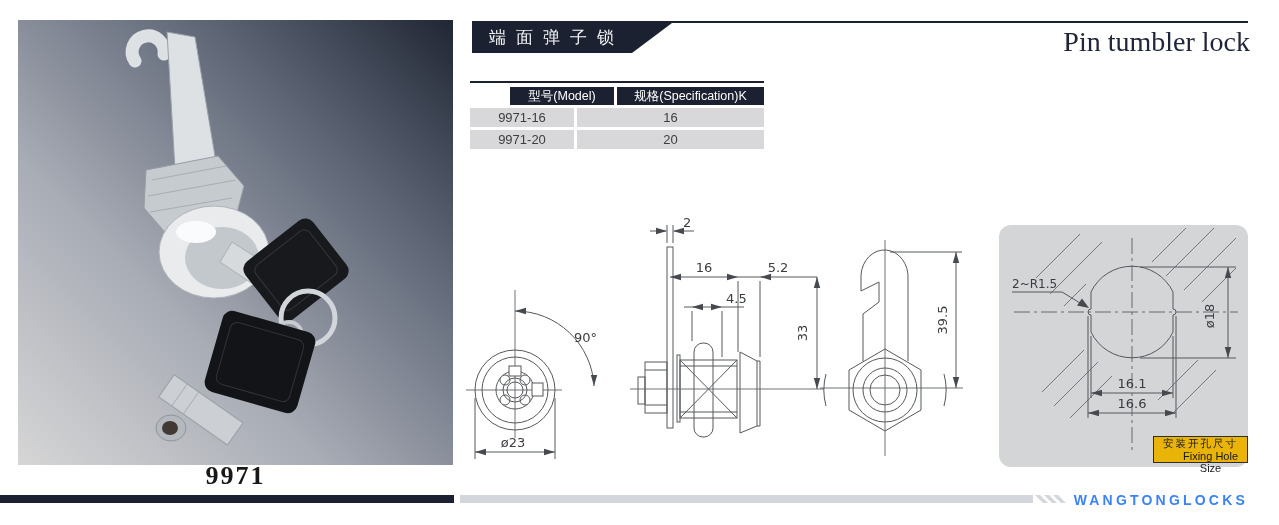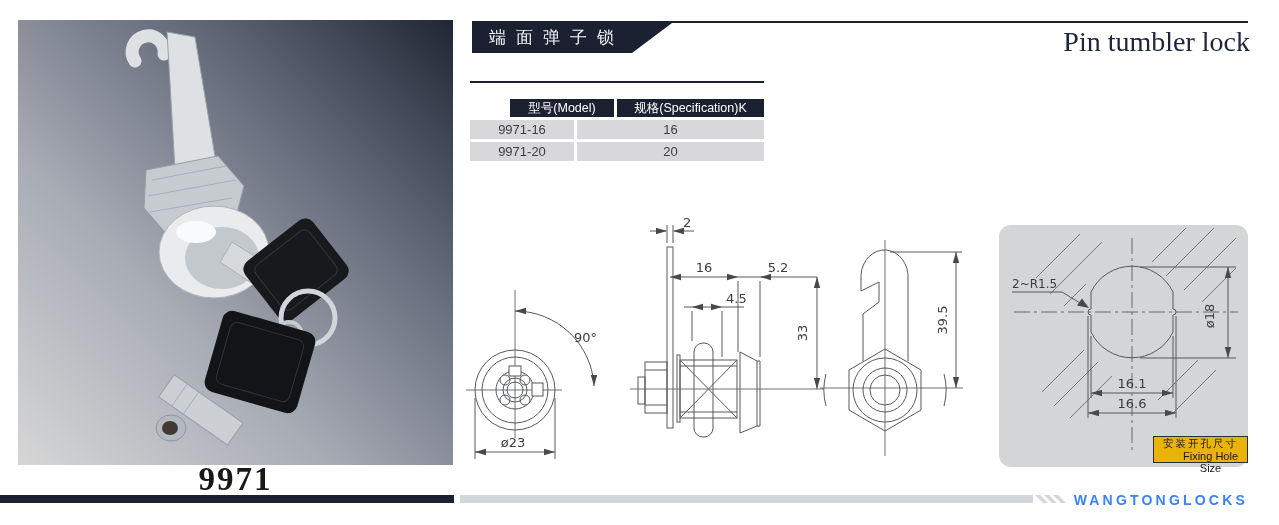--- a/index.html
+++ b/index.html
@@ -4,37 +4,37 @@
 <style>
   html,body{margin:0;padding:0;background:#fff;}
   .page{position:relative;width:1279px;height:525px;background:#fff;overflow:hidden;
         font-family:"Liberation Sans",sans-serif;}
 
   
   .photo{position:absolute;left:18px;top:20px;width:435px;height:445px;
          background:linear-gradient(45deg,#d6d6d6 0%,#a8acb5 35%,#5d6575 72%,#202633 100%);}
   .photo svg{position:absolute;left:0;top:0;}
   .model-num{position:absolute;left:18px;top:461px;width:435px;text-align:center;
-             font-family:"Liberation Serif",serif;font-weight:bold;font-size:33px;
+             font-family:"Liberation Serif",serif;font-weight:bold;font-size:26px;
              color:#181818;letter-spacing:2px;}
 
   
   .header-rule{position:absolute;left:472px;top:21px;width:776px;height:2px;background:#1b2130;}
   .banner{position:absolute;left:472px;top:23px;width:200px;height:30px;background:#1b2130;
           clip-path:polygon(0 0,100% 0,calc(100% - 40px) 100%,0 100%);
           color:#f2f3f5;font-size:17px;line-height:29px;letter-spacing:10px;padding-left:17px;
           box-sizing:border-box;}
   .title-en{position:absolute;right:29px;top:26px;font-family:"Liberation Serif",serif;
             font-size:28px;color:#20253a;}
 
   
   .spec-table{position:absolute;left:470px;top:81px;width:294px;}
   .t-topline{height:2px;background:#1b2130;margin-bottom:1px;}
   .t-row{display:flex;gap:3px;margin-top:3px;}
-  .t-row.t-head{margin-top:16px;padding-left:40px;}
+  .t-row.t-head{margin-top:4px;padding-left:40px;}
   .t-cell{text-align:center;}
   .c1{width:104px;}
   .c2{flex:1;}
   .t-head .t-cell{background:#1b2130;color:#fff;font-size:12.5px;height:18px;line-height:18px;}
   .t-body .t-cell{background:#d8d8da;color:#3d3d3f;font-size:13px;height:19px;line-height:19px;}
 
   
   .drawings{position:absolute;left:455px;top:205px;width:824px;height:285px;}
   .ln{stroke:#55585c;stroke-width:1;fill:none;}
   .lnw{stroke:#55585c;stroke-width:1;fill:#fff;}

